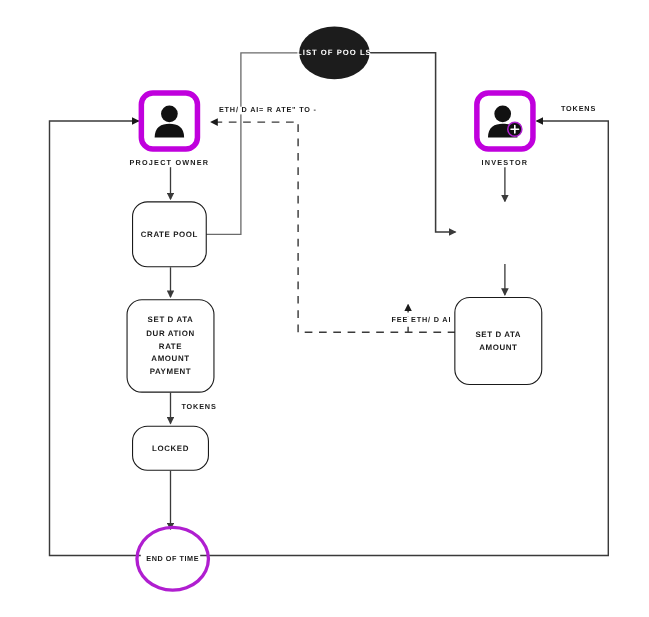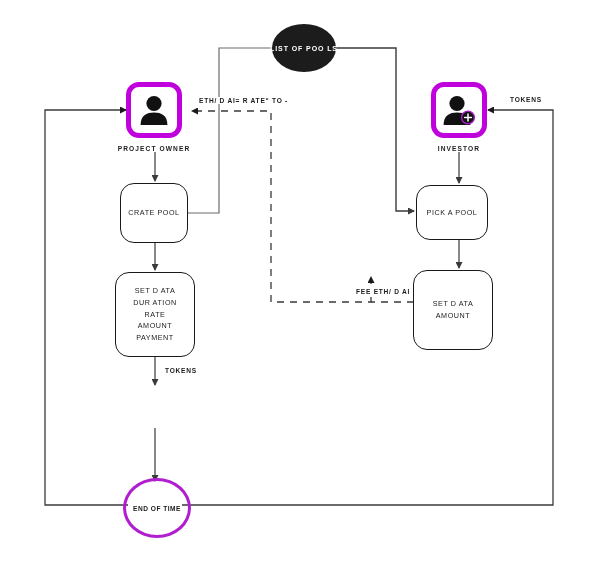--- a/index.html
+++ b/index.html
@@ -32,21 +32,21 @@
     border-radius: 14px;
     background: #ffffff;
     display: flex;
     align-items: center;
     justify-content: center;
     text-align: center;
     box-sizing: border-box;
   }
   .rbox .lbl {
     font-size: 7.2px;
-    font-weight: normal;
+    font-weight: bold;
     letter-spacing: 0.55px;
     color: #1a1a1a;
     line-height: 1.65;
     white-space: pre-line;
   }
   .actor {
     position: absolute;
     width: 56px;
     height: 56px;
     border: 5px solid #c000dd;
@@ -182,28 +182,28 @@
   </div>
 
   <div class="rbox" style="left:115px; top:272px; width:80px; height:85px;">
     <span class="lbl">SET D ATA
 DUR ATION
 RATE
 AMOUNT
 PAYMENT</span>
   </div>
 
+  <div class="rbox" style="left:120px; top:387px; width:70px; height:41px;">
+    <span class="lbl">LOCKED</span>
+  </div>
 
   <div class="circle-purple" style="left:123px; top:478px; width:62px; height:54px;">
     <span class="lbl">END OF TIME</span>
   </div>
 
-  <div class="rbox" style="left:416px; top:185px; width:72px; height:55px;">
-    <span class="lbl">PICK A POOL</span>
-  </div>
 
 
   <div class="rbox" style="left:413px; top:270px; width:80px; height:80px;">
     <span class="lbl">SET D ATA
 AMOUNT</span>
   </div>
 
   <div class="elabel" style="left:198px; top:97px;">ETH/ D AI= R ATEʺ TO -</div>
 
   <div class="elabel" style="left:509px; top:96px;">TOKENS</div>

